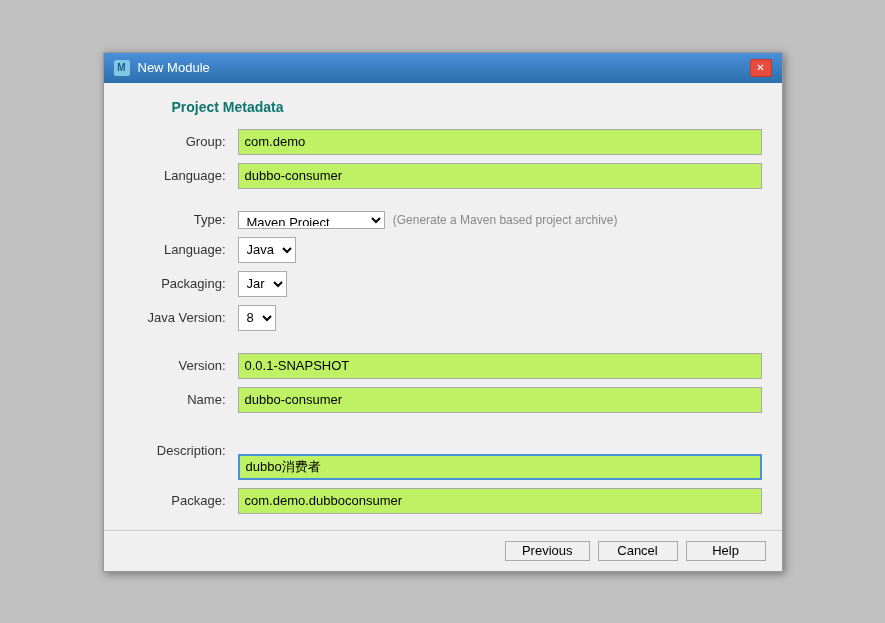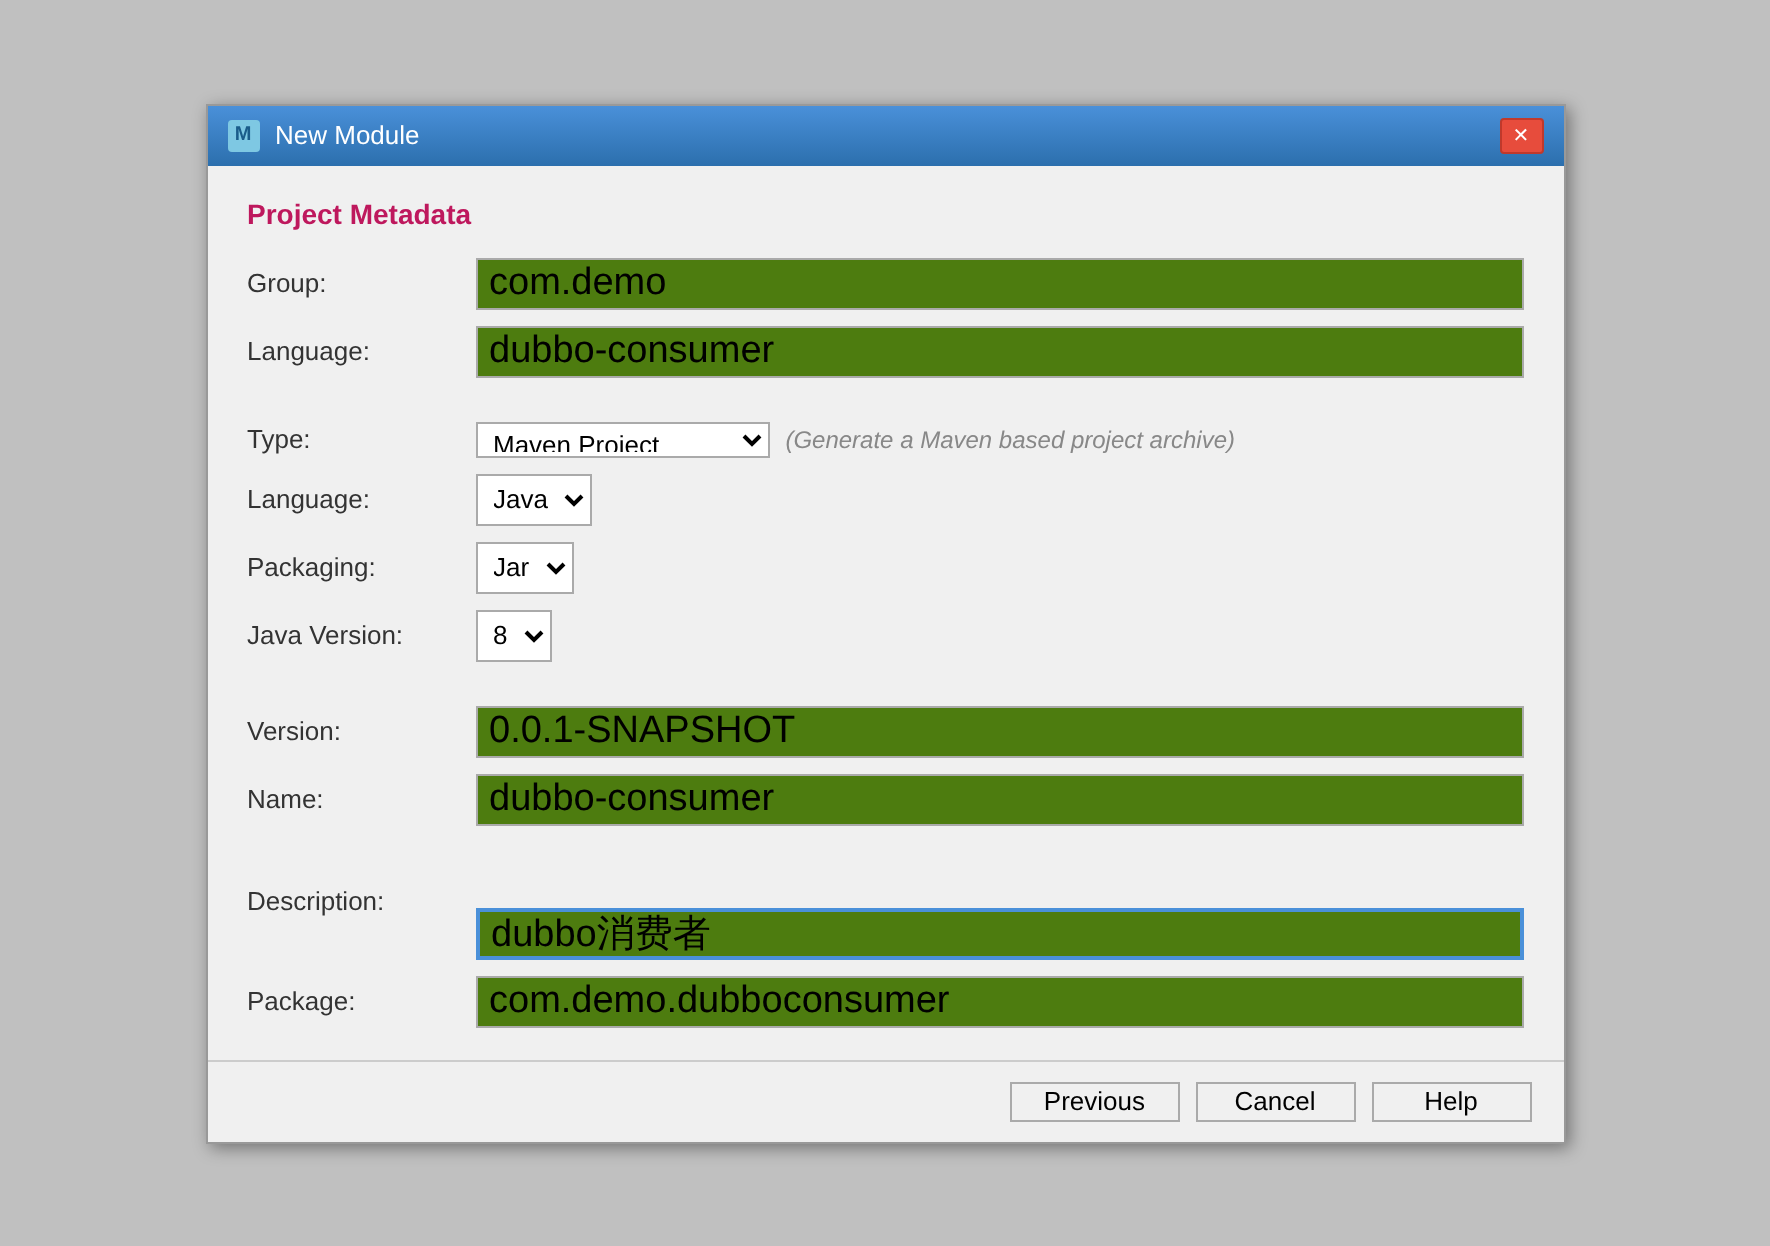--- a/index.html
+++ b/index.html
@@ -85,44 +85,45 @@
     }
 
     .dialog-content {
       padding: 16px 20px;
     }
 
     .section-title {
       font-weight: bold;
       font-size: 14px;
       margin-bottom: 14px;
-      color: #be185d;
+      color: #0f766e;
+      margin-left: 48px;
     }
 
     .form-grid {
       display: grid;
       grid-template-columns: 110px 1fr;
       gap: 8px 4px;
       align-items: center;
     }
 
     .form-label {
-      text-align: left;
+      text-align: right;
       padding-right: 8px;
       color: #333;
       font-size: 13px;
     }
 
     .form-input {
       width: 100%;
       height: 26px;
       border: 1px solid #aaa;
-      background: #4d7c0f;
+      background: #bef264;
       padding: 2px 6px;
-      font-size: 19px;
+      font-size: 13px;
       outline: none;
     }
 
     .form-input.active {
       border: 2px solid #4a90d9;
       margin-top: 33px;
     }
 
     .form-select {
       height: 26px;
@@ -149,21 +150,20 @@
       font-size: 13px;
       outline: none;
       cursor: pointer;
       flex: 1;
     }
 
     .type-description {
       color: #888;
       font-size: 12px;
       margin-left: 8px;
-      font-style: italic;
     }
 
     .spacer-row {
       height: 6px;
       grid-column: 1 / -1;
     }
 
     .dialog-footer {
       border-top: 1px solid #ccc;
       padding: 10px 16px;

